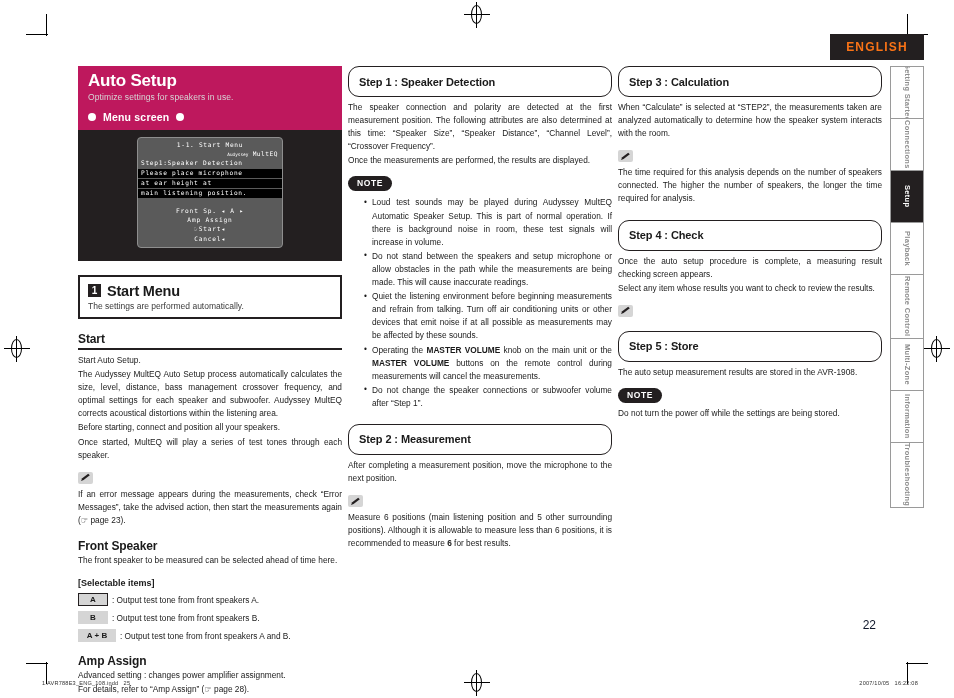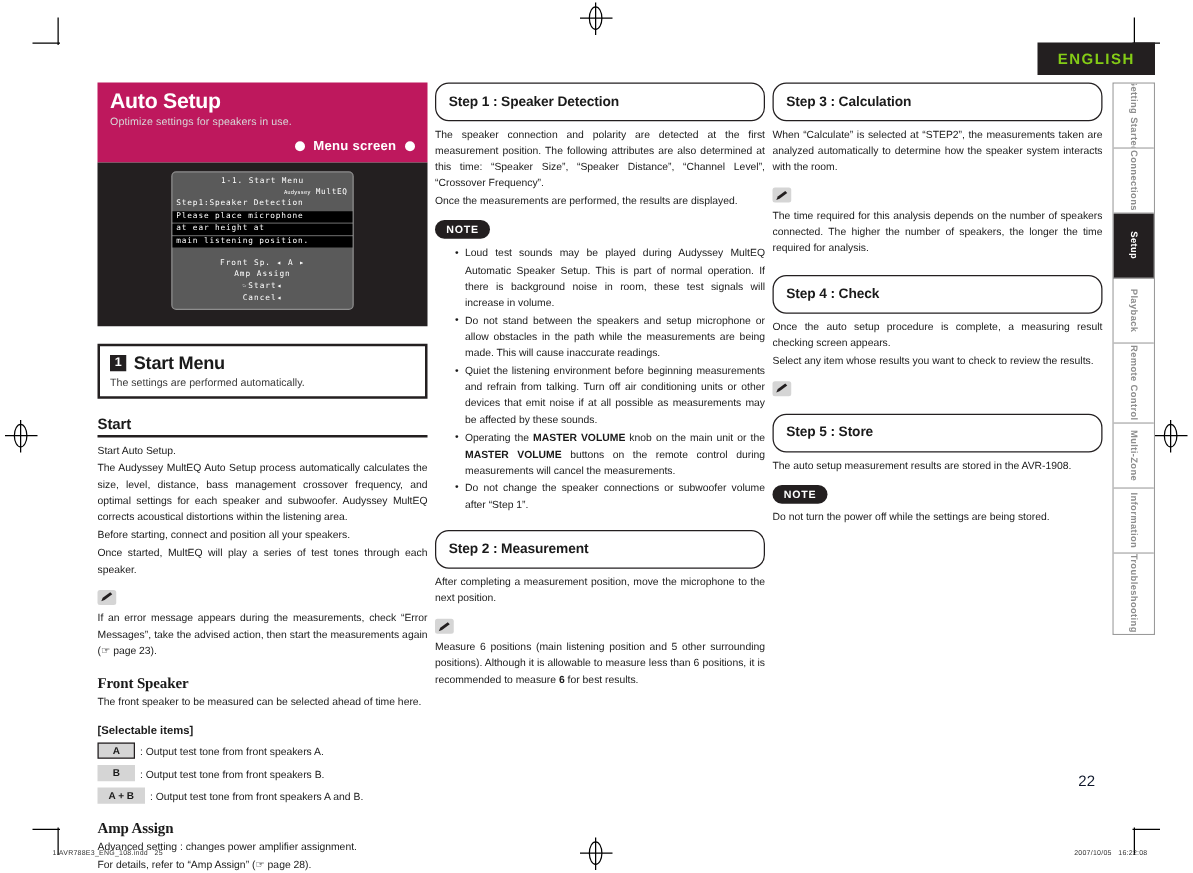--- a/index.html
+++ b/index.html
@@ -62,21 +62,21 @@
     position: absolute;
     left: 0; top: 0; right: 0; bottom: 0;
   }
 
   
   .english-tab {
     position: absolute;
     left: 830px; top: 34px;
     width: 94px; height: 26px;
     background: #231f20;
-    color: #84cc16;
+    color: #f97316;
     font-size: 12px;
     font-weight: bold;
     letter-spacing: 1.2px;
     display: flex;
     align-items: center;
     justify-content: center;
   }
 
   
   .side-tabs {
@@ -135,21 +135,21 @@
   .banner-sub {
     font-size: 8.5px;
     color: #d7d7d7;
     margin-top: 2px;
     letter-spacing: 0.1px;
   }
   .banner-menu-row {
     margin-top: 9px;
     display: flex;
     align-items: center;
-    justify-content: flex-end;
+    justify-content: flex-start;
     gap: 7px;
     font-size: 10.5px;
     font-weight: bold;
     color: #ffffff;
     letter-spacing: 0.2px;
   }
   .bullet-dot {
     width: 8px; height: 8px;
     border-radius: 50%;
     background: #ffffff;
@@ -231,21 +231,20 @@
     margin: 13px 0 0 0;
     padding-bottom: 2px;
     border-bottom: 2px solid #231f20;
     letter-spacing: -0.1px;
   }
   h4.plain {
     font-size: 12px;
     font-weight: bold;
     margin: 12px 0 1px 0;
     letter-spacing: -0.1px;
-    font-family: Liberation Serif, serif;
   }
   p.body {
     font-size: 8.3px;
     line-height: 1.58;
     margin: 4px 0 0 0;
     text-align: justify;
     color: #1a1a1a;
   }
   p.body.tight { margin-top: 1px; }
   .selectable-label {

